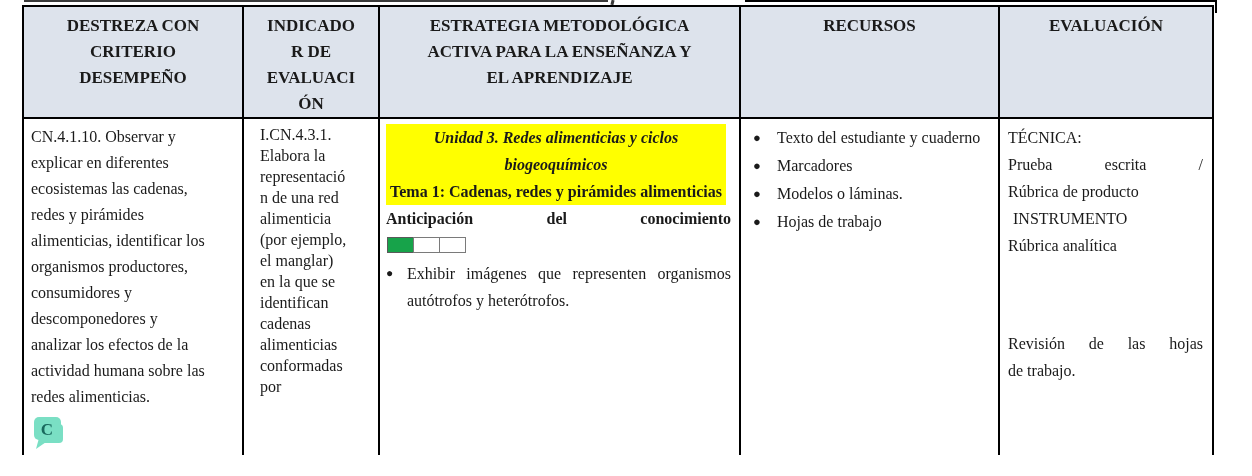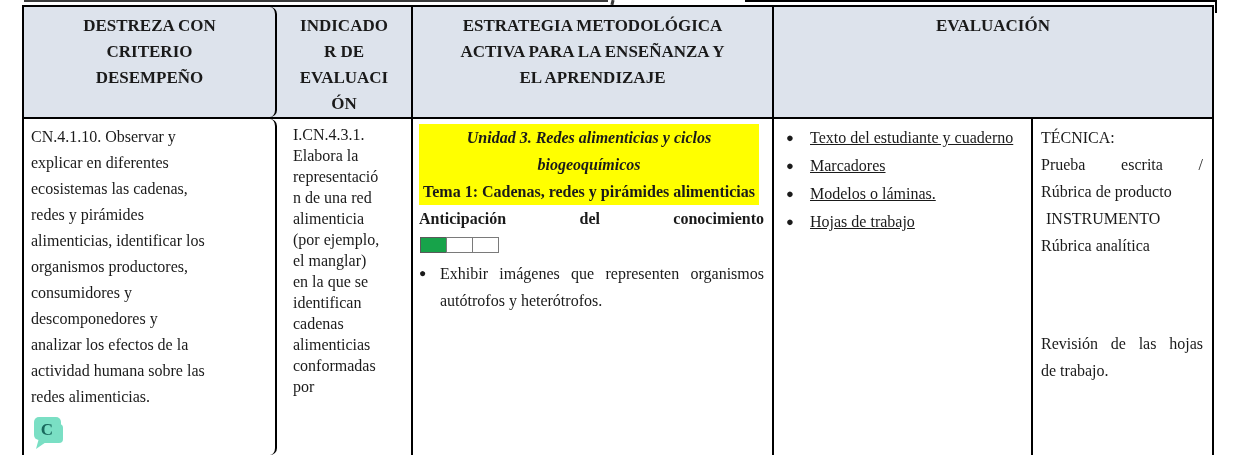--- a/index.html
+++ b/index.html
@@ -8,34 +8,34 @@
   #stage { position:relative; width:1252px; height:476px; }
 
   
   .remnant { position:absolute; background:#3a3a3a; }
 
   
   #plan-table { position:absolute; left:22px; top:5px; width:1192px; height:450px;
                 border:2px solid #000; display:flex; flex-direction:column; }
   .hrow { flex:0 0 103px; display:flex; background:#dde3ec; border-bottom:2px solid #000; }
   .brow { flex:1; display:flex; background:#ffffff; }
-  .c1 { width:253px;border-radius:7px; } .c2 { width:136px; } .c3 { width:361px; } .c4 { width:259px; } .c5 { flex:1; }
+  .c1 { width:220px; } .c2 { width:136px; } .c3 { width:361px; } .c4 { width:259px; } .c5 { flex:1; }
   .hcell, .bcell { border-right:2px solid #000; }
   .c5.hcell, .c5.bcell { border-right:none; }
 
   .hcell { font-weight:bold; font-size:17px; line-height:26px; text-align:center;
            padding:6px 4px 0 4px; white-space:pre-line; }
 
   .bcell { font-size:16px; padding:5px 7px 4px 7px; overflow:hidden; }
 
   .pre { white-space:pre-line; }
   .cell-destreza { line-height:26px; }
   .cell-indicador { line-height:21px; padding-right:10px;padding-left:16px; }
   .cell-estrategia { line-height:27px; padding-left:6px; padding-right:8px; }
-  .cell-recursos { line-height:28px;text-decoration:underline; }
+  .cell-recursos { line-height:28px; }
   .cell-evaluacion { line-height:27px; padding-left:8px; padding-right:9px; }
 
   .hl { background:#ffff00; margin-right:5px;text-align:center; }
   .hl .unidad { font-weight:bold; font-style:italic; }
   .hl .tema { font-weight:bold; }
   .justify-last { text-align:justify; text-align-last:justify; }
   .bold { font-weight:bold; }
 
   .progress { display:flex; margin:5px 0 7px 1px; }
   .progress .pcell { width:27px; height:16px; border:1px solid #7a7a7a; background:#fff; margin-right:-1px; }
@@ -70,20 +70,21 @@
       <div class="hcell c1">DESTREZA CON
 CRITERIO
 DESEMPEÑO</div>
       <div class="hcell c2">INDICADO
 R DE
 EVALUACI
 ÓN</div>
       <div class="hcell c3">ESTRATEGIA METODOLÓGICA
 ACTIVA PARA LA ENSEÑANZA Y
 EL APRENDIZAJE</div>
+      <div class="hcell c4">RECURSOS</div>
       <div class="hcell c5">EVALUACIÓN</div>
     </div>
 
     <div class="brow">
 
       <div class="bcell c1 cell-destreza">
         <div class="pre">CN.4.1.10. Observar y
 explicar en diferentes
 ecosistemas las cadenas,
 redes y pirámides

